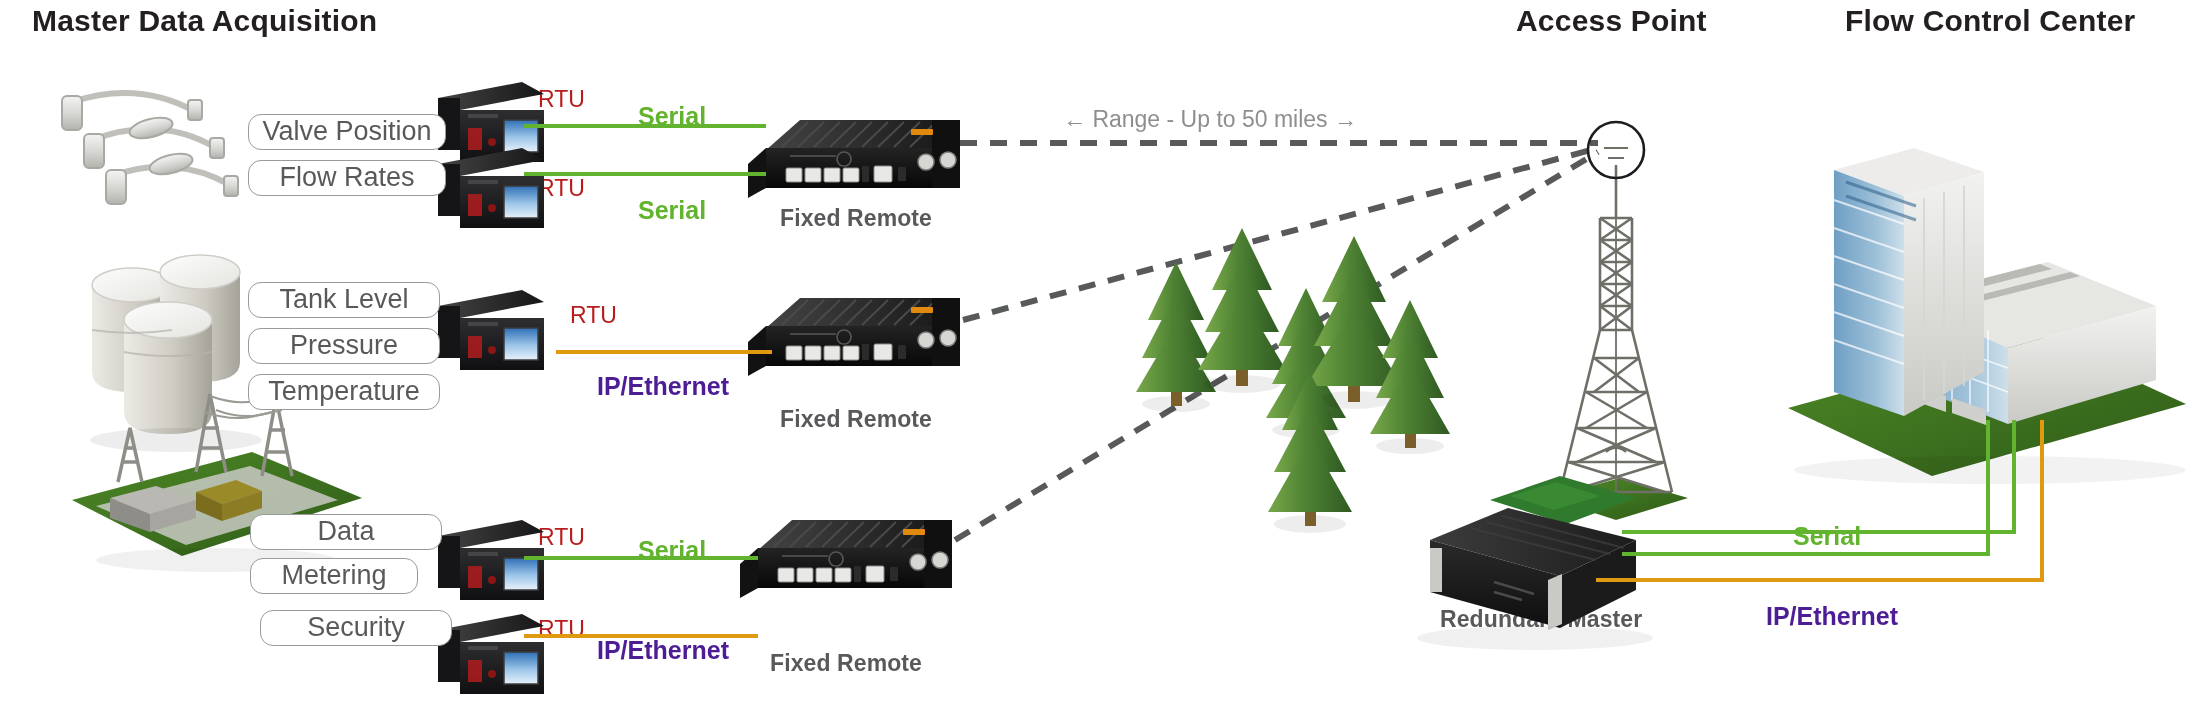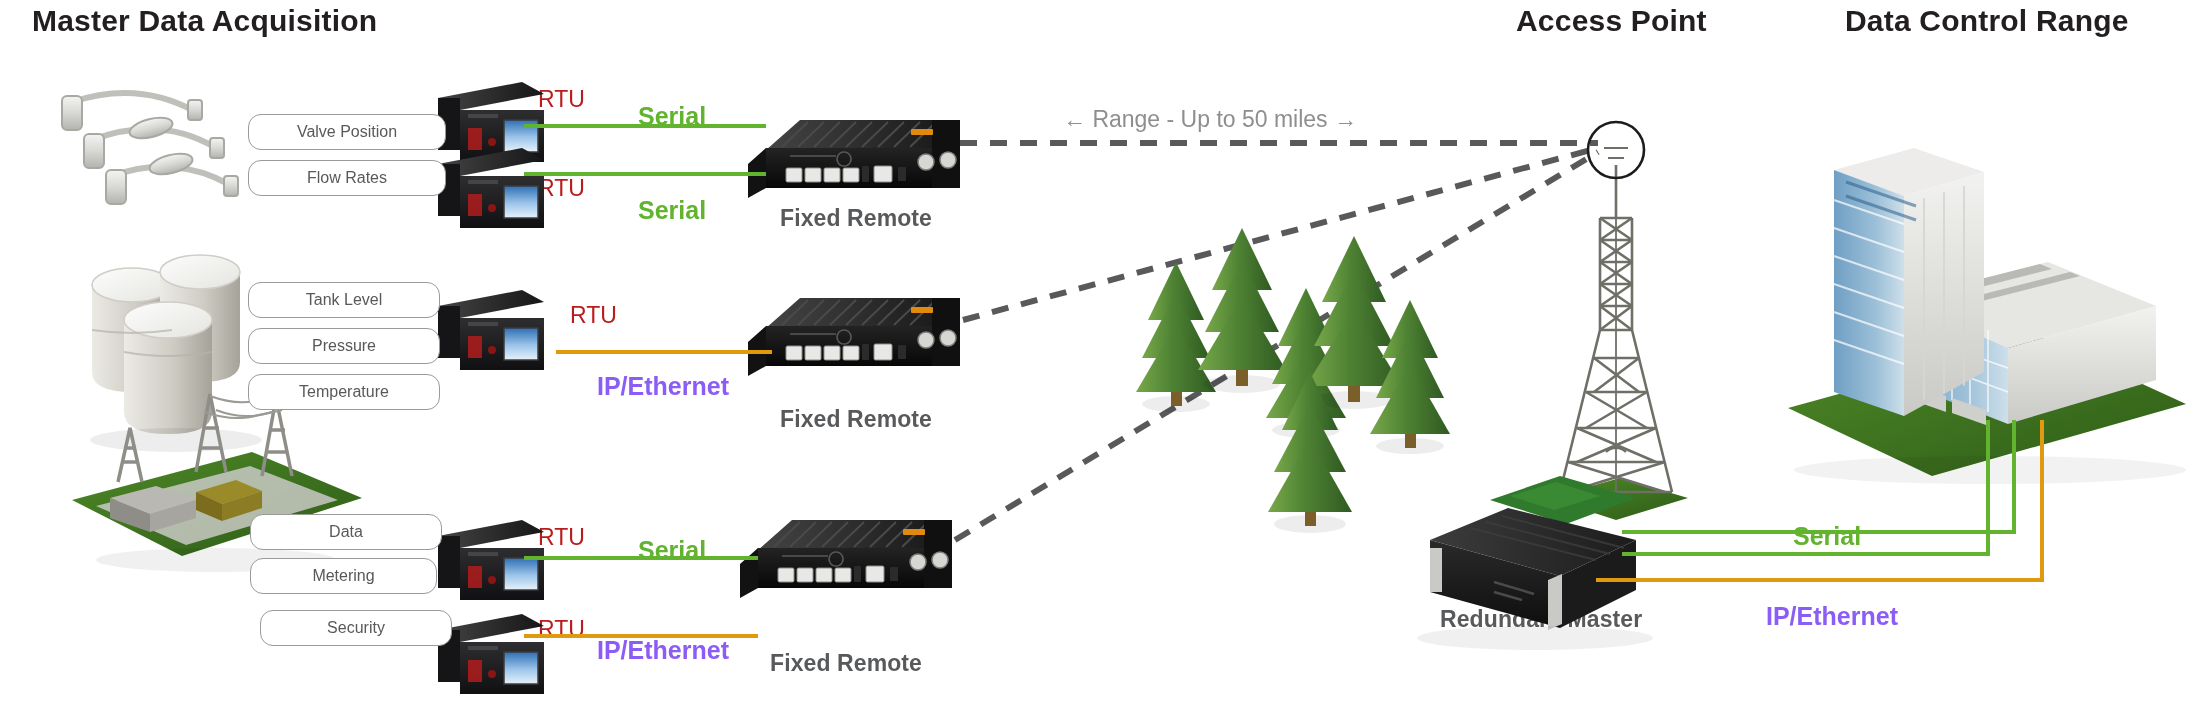--- a/index.html
+++ b/index.html
@@ -46,33 +46,33 @@
     white-space: nowrap;
   }
   .link-label {
     position: absolute;
     font-size: 25px;
     font-weight: bold;
     white-space: nowrap;
     margin-top: 18px;
   }
   .link-label.serial { color: #62b32e; }
-  .link-label.eth    { color: #8b5cf6; }
+  .link-label.eth    { color: #4c1d95; }
 
   
   .pill {
     position: absolute;
     box-sizing: border-box;
     background: #ffffff;
     border: 1.6px solid #9a9a9a;
     border-radius: 13px;
     height: 36px;
     line-height: 33px;
     text-align: center;
-    font-size: 16px;
+    font-size: 27px;
     color: #58595b;
     white-space: nowrap;
     z-index: 6;
   }
 
   
   .wire {
     position: absolute;
     z-index: 3;
   }
@@ -102,21 +102,21 @@
 </style>
 </head>
 <body>
 
 <div id="stage">
 
   <div class="section-title" style="left:32px; top:4px;">Master Data Acquisition</div>
 
   <div class="section-title" style="left:1516px; top:4px;">Access Point</div>
 
-  <div class="section-title" style="left:1845px; top:4px;">Data Control Range</div>
+  <div class="section-title" style="left:1845px; top:4px;">Flow Control Center</div>
 
   <svg class="svg-layer back" viewBox="0 0 2205 720">
     <defs>
       <linearGradient id="gMetal" x1="0" y1="0" x2="0" y2="1">
         <stop offset="0%" stop-color="#f4f4f3"></stop>
         <stop offset="48%" stop-color="#d9d9d6"></stop>
         <stop offset="100%" stop-color="#b3b3ae"></stop>
       </linearGradient>
       <linearGradient id="gTankTop" x1="0" y1="0" x2="1" y2="1">
         <stop offset="0%" stop-color="#fdfdfc"></stop>
@@ -545,21 +545,21 @@
   </svg>
 
   <div class="pill" style="left:248px; top:114px; width:198px;">Valve Position</div>
   <div class="pill" style="left:248px; top:282px; width:192px;">Tank Level</div>
 
   <div class="pill" style="left:248px; top:160px; width:198px;">Flow Rates</div>
   <div class="pill" style="left:248px; top:328px; width:192px;">Pressure</div>
   <div class="pill" style="left:248px; top:374px; width:192px;">Temperature</div>
 
   <div class="pill" style="left:250px; top:514px; width:192px;">Data</div>
-  <div class="pill" style="left:250px; top:558px; width:187px;">Metering</div>
+  <div class="pill" style="left:250px; top:558px; width:168px;">Metering</div>
   <div class="pill" style="left:260px; top:610px; width:192px;">Security</div>
 
   <div class="rtu-tag" style="left:538px; top:86px;">RTU</div>
   <div class="rtu-tag" style="left:538px; top:175px;">RTU</div>
   <div class="rtu-tag" style="left:570px; top:302px;">RTU</div>
   <div class="rtu-tag" style="left:538px; top:524px;">RTU</div>
   <div class="rtu-tag" style="left:538px; top:616px;">RTU</div>
 
   <div class="wire h green" style="left:524px; top:124px; width:242px;"></div>
   <div class="wire h green" style="left:524px; top:172px; width:242px;"></div>

